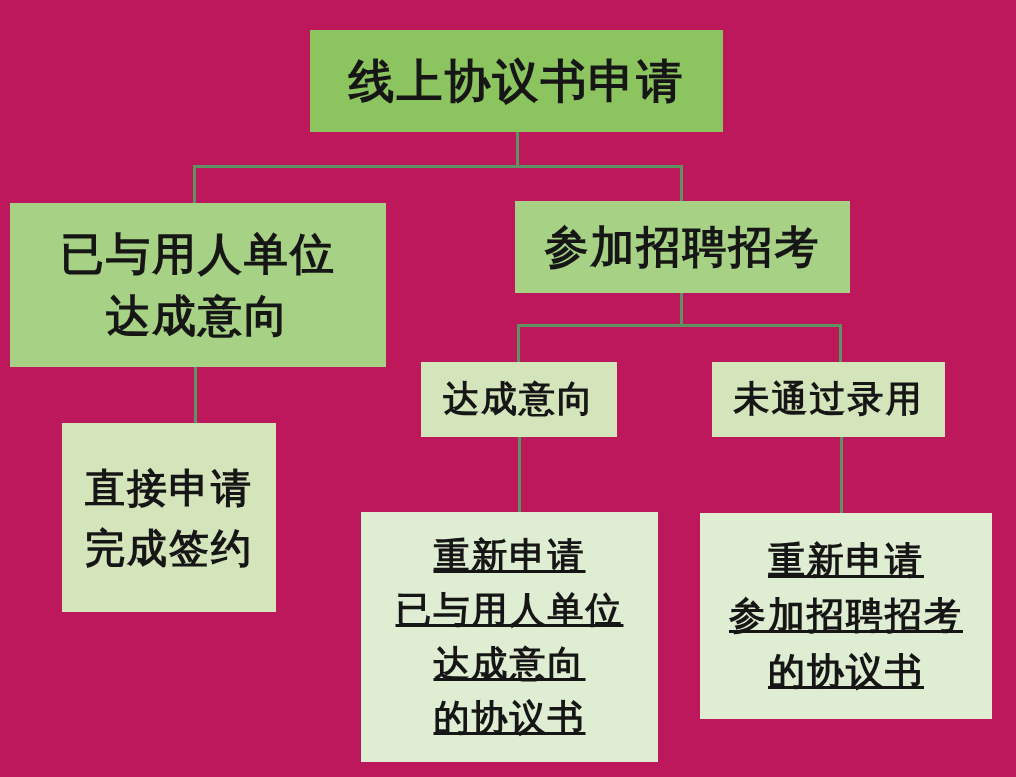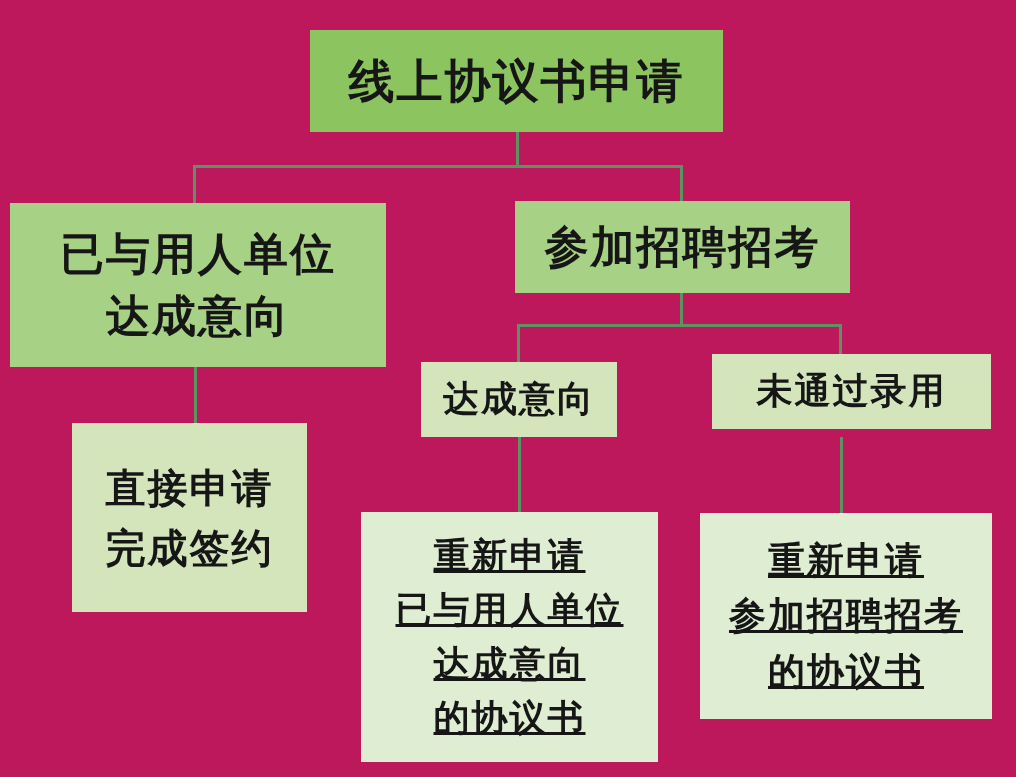--- a/index.html
+++ b/index.html
@@ -32,22 +32,22 @@
   .fill-root   { background: #8cc55f; }
   .fill-branch { background: #a7d185; }
   .fill-mid    { background: #d4e5bc; }
   .fill-light  { background: #dfedd2; text-decoration: underline; }
 
   
   .n-root            { left: 310px; top: 30px;  width: 413px; height: 102px; font-size: 46px; }
   .n-intent          { left: 10px;  top: 203px; width: 376px; height: 164px; font-size: 44px; }
   .n-recruit         { left: 515px; top: 201px; width: 335px; height: 92px;  font-size: 44px; }
   .n-hired           { left: 421px; top: 362px; width: 196px; height: 75px;  font-size: 36px; }
-  .n-not-hired       { left: 712px; top: 354px; width: 279px; height: 75px;  font-size: 36px; }
-  .n-direct-sign     { left: 72px;  top: 423px; width: 235px; height: 189px; font-size: 40px; line-height: 1.5; }
+  .n-not-hired       { left: 712px; top: 362px; width: 233px; height: 75px;  font-size: 36px; }
+  .n-direct-sign     { left: 62px;  top: 423px; width: 214px; height: 189px; font-size: 40px; line-height: 1.5; }
   .n-reapply-intent  { left: 361px; top: 512px; width: 297px; height: 250px; font-size: 36px; line-height: 1.5; }
   .n-reapply-recruit { left: 700px; top: 513px; width: 292px; height: 206px; font-size: 37px; line-height: 1.5; }
 
   
   .line {
     position: absolute;
     background: #5d9263;
   }
   .c-root-v          { left: 516px; top: 132px; width: 3px;   height: 36px; }
   .c-l1-h            { left: 193px; top: 165px; width: 490px; height: 3px;  }

